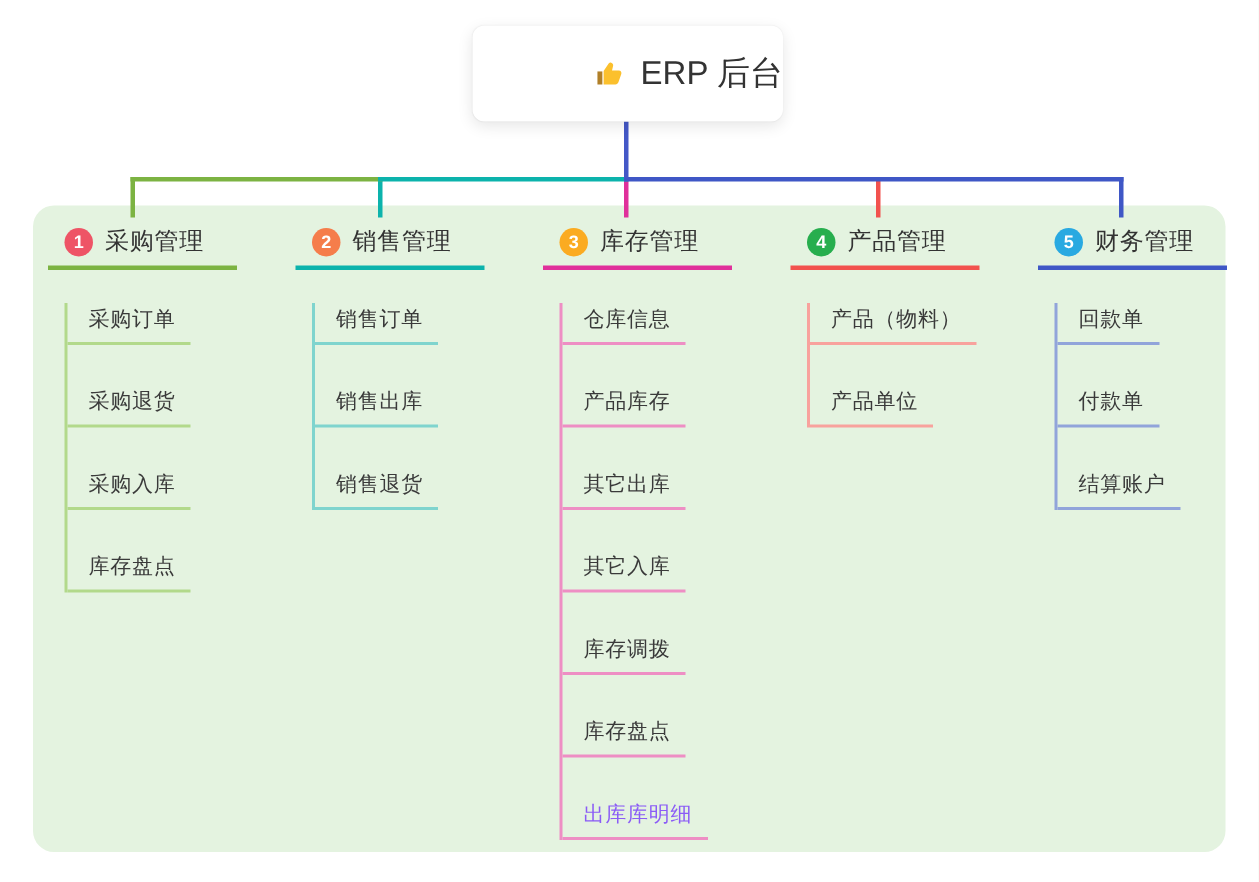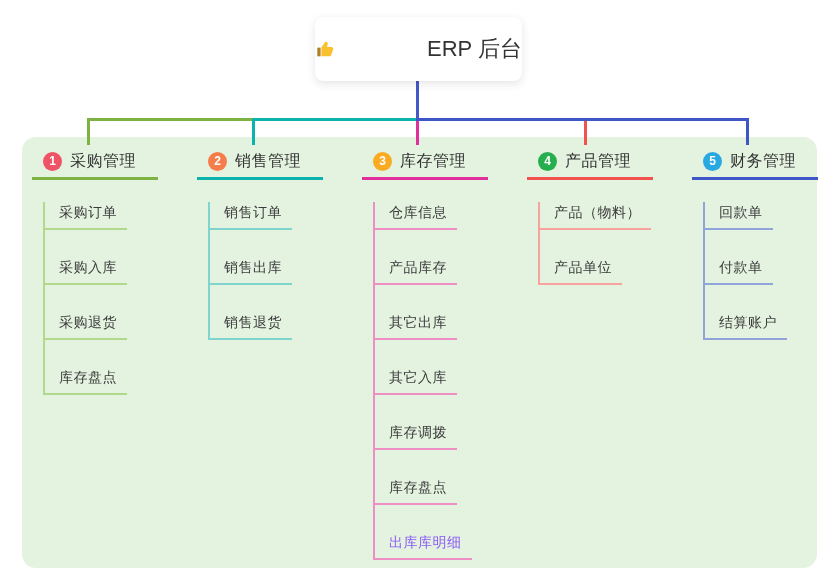--- a/index.html
+++ b/index.html
@@ -6,21 +6,21 @@
   body{width:839px;height:588px;position:relative;overflow:hidden;
        font-family:"Liberation Sans","DejaVu Sans",sans-serif;}
   #stage{position:absolute;inset:0;}
 
   .panel{position:absolute;left:22px;top:137px;width:795px;height:431px;
          border-radius:14px;}
 
   .root-card{position:absolute;left:315px;top:17px;width:207px;height:64px;
              background:#fff;border-radius:8px;
              box-shadow:0 3px 10px rgba(0,0,0,.10),0 0 1px rgba(0,0,0,.06);
-             display:flex;align-items:center;justify-content:space-between;gap:9px;
+             display:flex;align-items:center;justify-content:flex-end;gap:9px;
              font-size:22px;color:#333;}
   .root-card .ticon{display:flex;align-items:center;}
 
   .conn{position:absolute;}
 
   .branch{position:absolute;width:160px;}
   .branch-header{width:115px;height:23px;box-sizing:content-box;
                  padding:0 0 4px 11px;border-bottom:3px solid var(--c);
                  display:flex;align-items:center;gap:8px;cursor:default;}
   .badge{width:19px;height:19px;border-radius:50%;flex:0 0 19px;
@@ -65,22 +65,22 @@
   </div>
 
   <div id="branches">
   <div class="branch" style="left: 32px; top: 150px; --c: #7cb342; --light: #b2d98b;">
     <div class="branch-header">
       <span class="badge" style="background: rgb(238, 84, 102); color: rgb(255, 255, 255);">1</span>
       <span class="btitle" style="color: rgb(51, 51, 51);">采购管理</span>
     </div>
     <div class="children">
           <div class="child" style="color: rgb(58, 58, 58);">采购订单</div>
+          <div class="child" style="color: rgb(58, 58, 58);">采购退货</div>
           <div class="child" style="color: rgb(58, 58, 58);">采购入库</div>
-          <div class="child" style="color: rgb(58, 58, 58);">采购退货</div>
           <div class="child" style="color: rgb(58, 58, 58);">库存盘点</div>
         </div>
   </div>
 
   <div class="branch" style="left: 197px; top: 150px; --c: #0cb3ac; --light: #7fd4ce;">
     <div class="branch-header">
       <span class="badge" style="background: rgb(245, 125, 75); color: rgb(255, 255, 255);">2</span>
       <span class="btitle" style="color: rgb(51, 51, 51);">销售管理</span>
     </div>
     <div class="children">

